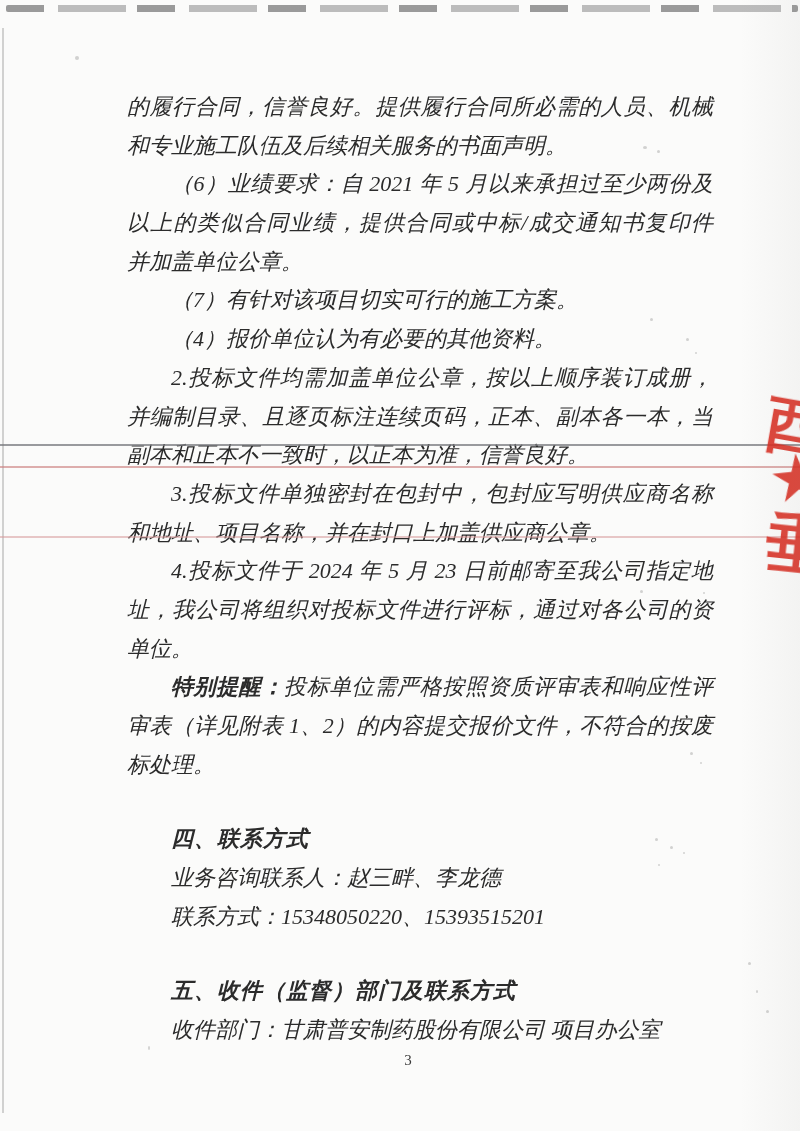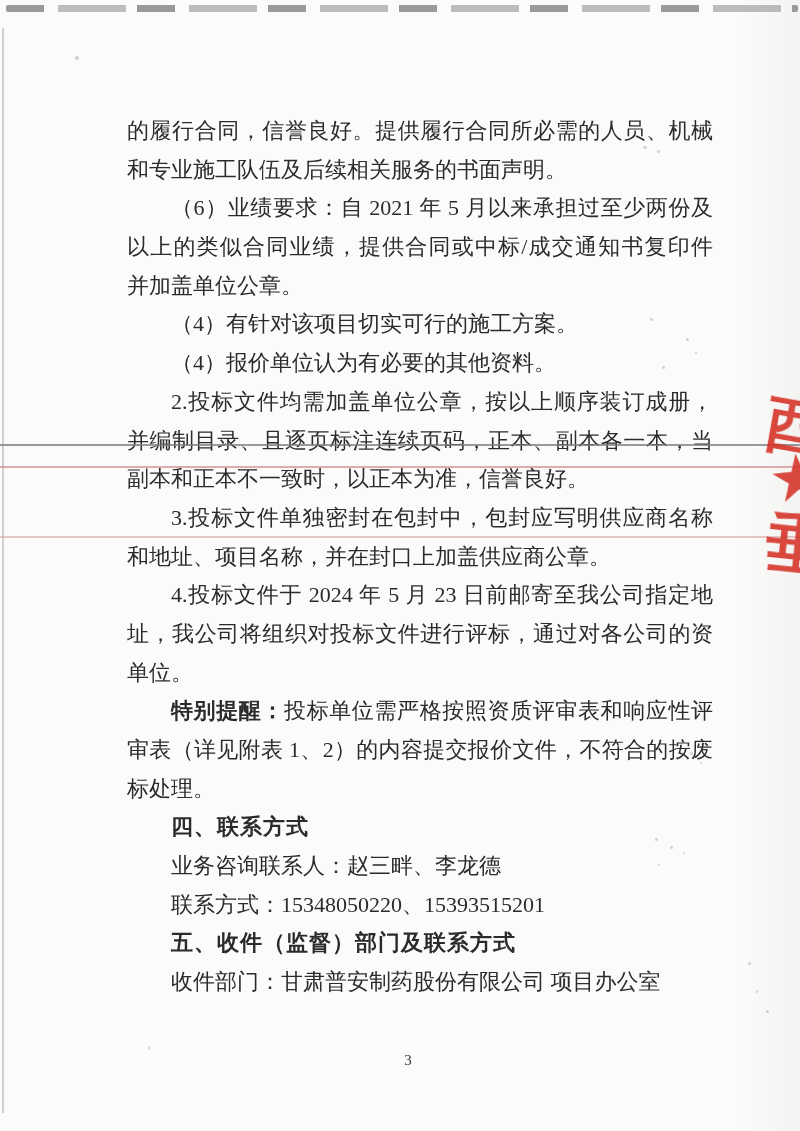--- a/index.html
+++ b/index.html
@@ -37,37 +37,39 @@
     background:rgba(120,120,120,0.32);
   }
   
   .fold-line{position:absolute;left:0;width:100%;pointer-events:none;}
   .fold-gray{top:444px;height:2px;background:rgba(120,122,125,0.75);}
   .fold-pink-1{top:466px;height:1.5px;background:rgba(205,130,130,0.65);}
   .fold-pink-2{top:536px;height:1.5px;background:rgba(215,155,155,0.55);}
 
   
   .text-block{
-    position:absolute;left:127px;top:112px;width:586px;
+    position:absolute;left:127px;top:88px;width:586px;
     color:#2b2b2b;
+    font-style:italic;
   }
   .line{
     height:38.7px;line-height:38.7px;
     font-size:22px;
     white-space:nowrap;
     text-align:justify;
     text-align-last:left;
     text-justify:inter-character;
   }
   .line.justify{white-space:normal;text-align-last:justify;}
   .line.indent{text-indent:44px;}
   .line.heading{
     font-family:"Liberation Sans", sans-serif;
     font-weight:700;
     letter-spacing:1px;
+    margin-top:36px;
   }
   .line .bold{font-weight:700;}
 
   
   .stamp-frag{
     position:absolute;
     color:var(--stamp-red,#d92b1f);
     font-weight:700;
     font-family:"Liberation Serif", serif;
     opacity:0.88;
@@ -95,21 +97,21 @@
 
   <div class="top-edge"></div>
   <div class="left-edge"></div>
 
   <div class="text-block" id="lines-container">
       <div class="line justify"><span>的履行合同，信誉良好。提供履行合同所必需的人员、机械</span></div>
       <div class="line"><span>和专业施工队伍及后续相关服务的书面声明。</span></div>
       <div class="line indent justify"><span>（6）业绩要求：自 2021 年 5 月以来承担过至少两份及</span></div>
       <div class="line justify"><span>以上的类似合同业绩，提供合同或中标/成交通知书复印件</span></div>
       <div class="line"><span>并加盖单位公章。</span></div>
-      <div class="line indent"><span>（4）有针对该项目切实可行的施工方案。</span></div>
+      <div class="line indent"><span>（7）有针对该项目切实可行的施工方案。</span></div>
       <div class="line indent"><span>（4）报价单位认为有必要的其他资料。</span></div>
       <div class="line indent justify"><span>2.投标文件均需加盖单位公章，按以上顺序装订成册，</span></div>
       <div class="line justify"><span>并编制目录、且逐页标注连续页码，正本、副本各一本，当</span></div>
       <div class="line"><span>副本和正本不一致时，以正本为准，信誉良好。</span></div>
       <div class="line indent justify"><span>3.投标文件单独密封在包封中，包封应写明供应商名称</span></div>
       <div class="line"><span>和地址、项目名称，并在封口上加盖供应商公章。</span></div>
       <div class="line indent justify"><span>4.投标文件于 2024 年 5 月 23 日前邮寄至我公司指定地</span></div>
       <div class="line justify"><span>址，我公司将组织对投标文件进行评标，通过对各公司的资</span></div>
       <div class="line"><span>单位。</span></div>
       <div class="line indent justify"><span class="bold">特别提醒：</span><span>投标单位需严格按照资质评审表和响应性评</span></div>

